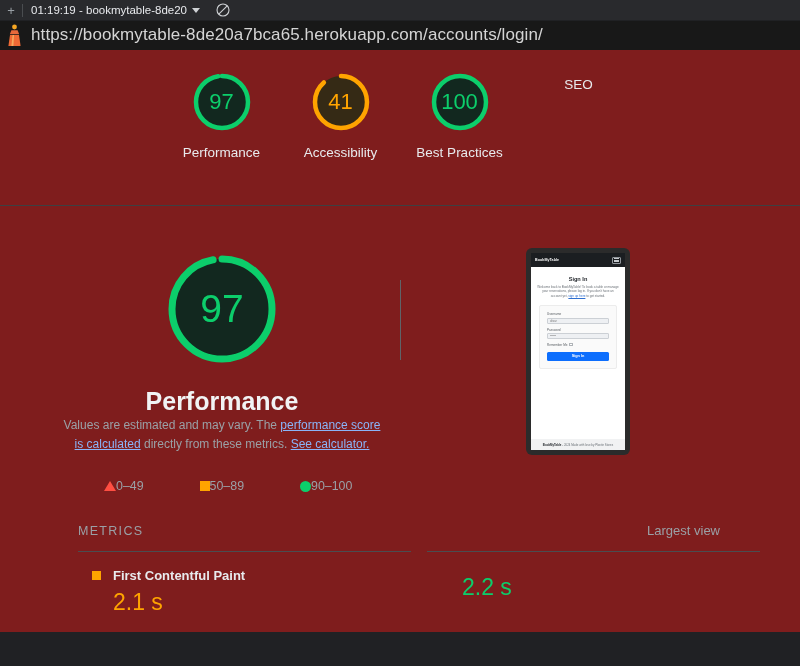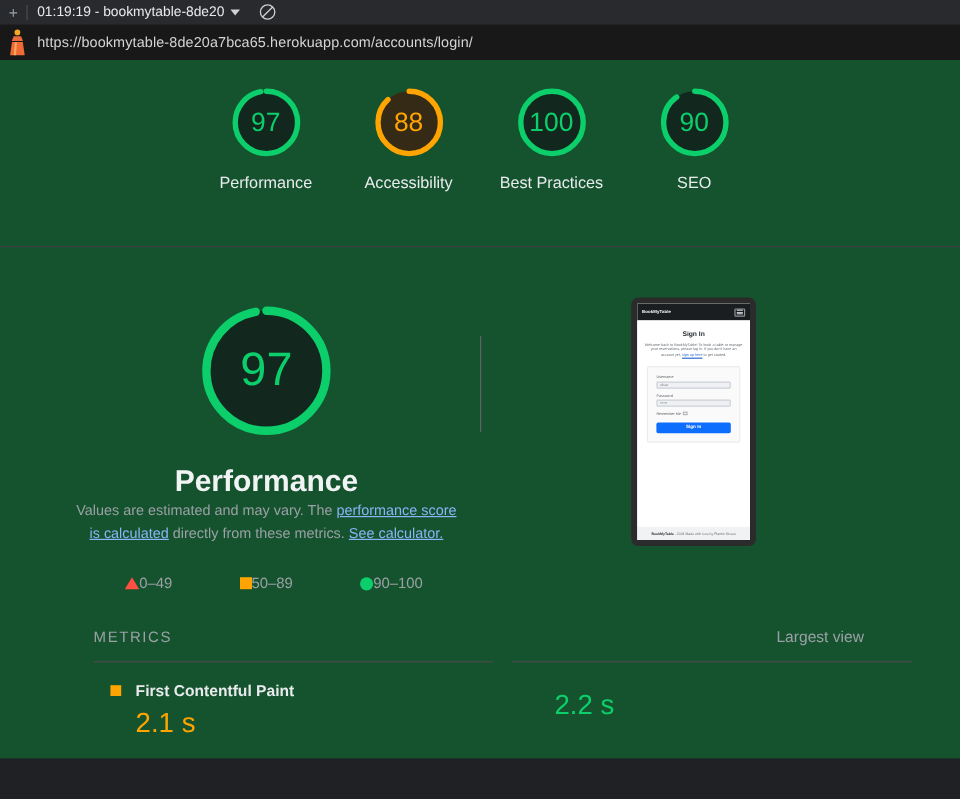--- a/index.html
+++ b/index.html
@@ -52,28 +52,28 @@
     background: #181818;
     display: flex;
     align-items: center;
     padding-left: 6px;
     gap: 8px;
     border-bottom: 1px solid #181818;
   }
   .lh-logo { width: 17px; height: 23px; flex: none; position: relative; }
   .url-text {
     color: #d4d4d4;
-    font-size: 12px;
+    font-size: 17px;
     letter-spacing: 0.1px;
     white-space: nowrap;
     overflow: hidden;
   }
 
   
-  .report { background: #14532d; }
+  .report { background: #7f1d1d; }
 
   
   .gauges {
     display: flex;
     justify-content: center;
     gap: 22px;
     padding: 18px 0 0 0;
     height: 143px;
   }
   .gauge-item {
@@ -301,44 +301,37 @@
       </div>
       <div class="gauge-label">Performance</div>
     </div>
 
     <div class="gauge-item">
       <div class="gauge-wrap">
         <svg width="68" height="68" viewBox="0 0 68 68">
           <circle cx="34" cy="34" r="26" fill="#352a15"></circle>
           <circle cx="34" cy="34" r="26" fill="none" stroke="#ffa400" stroke-width="4.5" stroke-linecap="round" stroke-dasharray="143.7 163.4"></circle>
         </svg>
-        <div class="gauge-num" style="color:#ffa400">88</div>
+        <div class="gauge-num" style="color:#ffa400">41</div>
       </div>
       <div class="gauge-label">Accessibility</div>
     </div>
 
     <div class="gauge-item">
       <div class="gauge-wrap">
         <svg width="68" height="68" viewBox="0 0 68 68">
           <circle cx="34" cy="34" r="26" fill="#12281f"></circle>
           <circle cx="34" cy="34" r="26" fill="none" stroke="#0cce6b" stroke-width="4.5" stroke-linecap="round" stroke-dasharray="163.4 163.4"></circle>
         </svg>
         <div class="gauge-num" style="color:#0cce6b">100</div>
       </div>
       <div class="gauge-label">Best Practices</div>
     </div>
 
     <div class="gauge-item">
-      <div class="gauge-wrap">
-        <svg width="68" height="68" viewBox="0 0 68 68">
-          <circle cx="34" cy="34" r="26" fill="#12281f"></circle>
-          <circle cx="34" cy="34" r="26" fill="none" stroke="#0cce6b" stroke-width="4.5" stroke-linecap="round" stroke-dasharray="147 163.4"></circle>
-        </svg>
-        <div class="gauge-num" style="color:#0cce6b">90</div>
-      </div>
       <div class="gauge-label">SEO</div>
     </div>
 
   </div>
 
   <div class="hr-full"></div>
 
   <div class="cat-section">
     <div class="cat-top">
 

